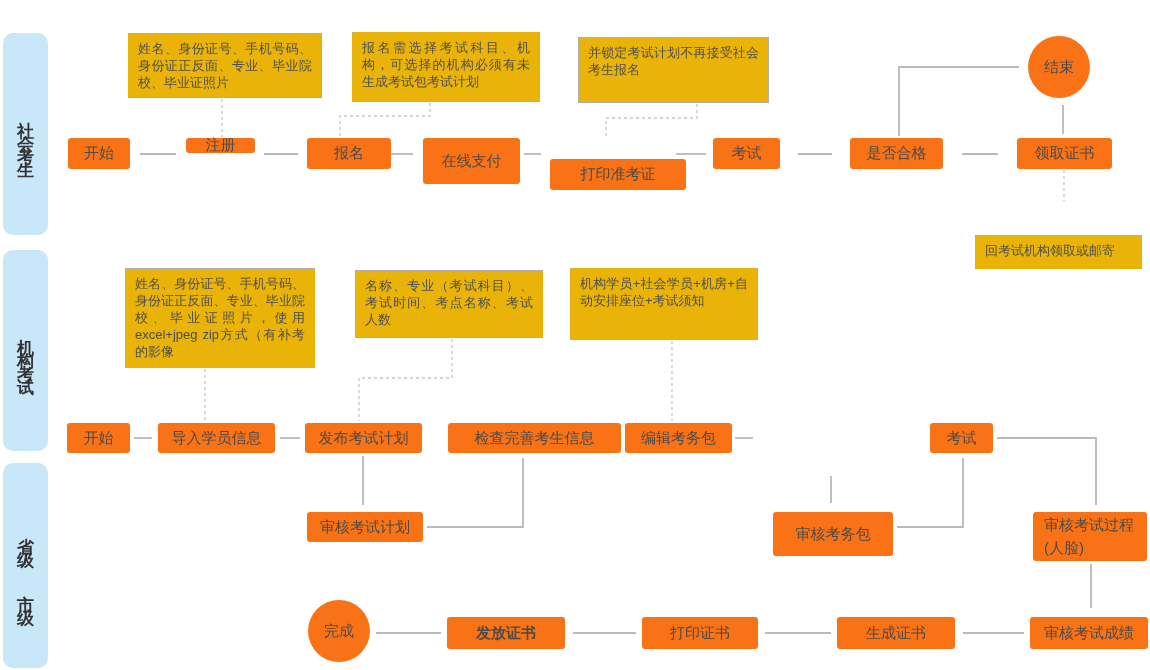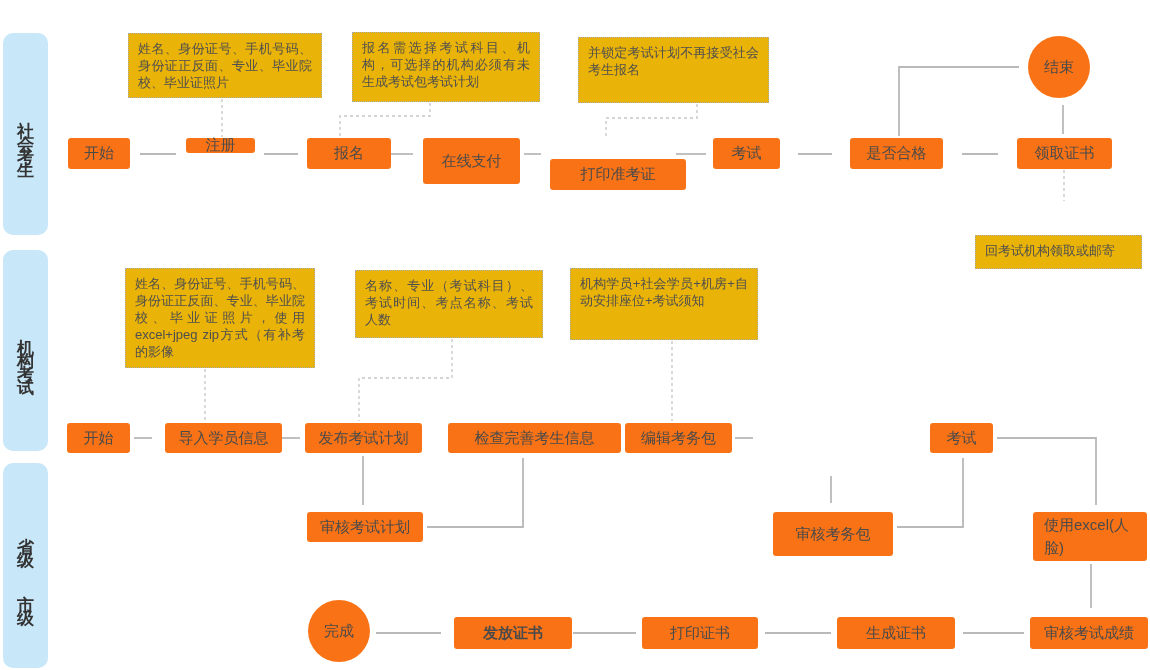--- a/index.html
+++ b/index.html
@@ -15,21 +15,21 @@
     writing-mode:vertical-rl;text-orientation:upright;
     font-size:17px;font-weight:700;color:#333;letter-spacing:13px;line-height:1;
   }
   .node{
     position:absolute;background:#f97316;border-radius:3px;box-sizing:border-box;
     display:flex;align-items:center;justify-content:center;
     font-size:15px;color:#4a4a4a;line-height:1.25;text-align:center;
   }
   .node.left{justify-content:flex-start;text-align:left;padding:4px 8px;line-height:1.5;font-size:14px;}
   .node.pl{padding-left:11px;}
-  .node.bold{font-weight:700;margin-left:7px;}
+  .node.bold{font-weight:700;}
   .circle{border-radius:50%;}
   .note{
     position:absolute;box-sizing:border-box;background:#eab308;
     border:1.5px dotted #ababab;color:#4f4f4f;
     font-size:13px;line-height:1.3;padding:7px 9px;text-align:justify;
   }
   svg.wires{position:absolute;left:0;top:0;width:1150px;height:670px;pointer-events:none;}
   svg.wires path{fill:none;}
   .solid{stroke:#b9b9b9;stroke-width:1.8;}
   .dash{stroke:#c6c6c6;stroke-width:1.3;stroke-dasharray:3 3;}
@@ -96,32 +96,32 @@
   <div class="node" style="left:850px;top:138px;width:93px;height:31px;">是否合格</div>
   <div class="node" style="left:1017px;top:138px;width:95px;height:31px;">领取证书</div>
   <div class="node circle" style="left:1028px;top:36px;width:62px;height:62px;">结束</div>
 
   <div class="note" style="left:128px;top:33px;width:194px;height:65px;">姓名、身份证号、手机号码、身份证正反面、专业、毕业院校、毕业证照片</div>
   <div class="note" style="left:352px;top:32px;width:188px;height:70px;">报名需选择考试科目、机构，可选择的机构必须有未生成考试包考试计划</div>
   <div class="note" style="left:578px;top:37px;width:191px;height:66px;">并锁定考试计划不再接受社会考生报名</div>
   <div class="note" style="left:975px;top:203px;width:167px;height:34px;margin-top:32px;">回考试机构领取或邮寄</div>
 
   <div class="node" style="left:67px;top:423px;width:63px;height:30px;">开始</div>
-  <div class="node" style="left:158px;top:423px;width:117px;height:30px;margin-left:7px;">导入学员信息</div>
+  <div class="node" style="left:158px;top:423px;width:117px;height:30px;">导入学员信息</div>
   <div class="node" style="left:305px;top:423px;width:117px;height:30px;">发布考试计划</div>
   <div class="node" style="left:448px;top:423px;width:173px;height:30px;">检查完善考生信息</div>
   <div class="node" style="left:625px;top:423px;width:107px;height:30px;">编辑考务包</div>
   <div class="node" style="left:930px;top:423px;width:63px;height:30px;">考试</div>
 
   <div class="note" style="left:125px;top:268px;width:190px;height:100px;">姓名、身份证号、手机号码、身份证正反面、专业、毕业院校、毕业证照片，使用excel+jpeg zip方式（有补考的影像</div>
   <div class="note" style="left:355px;top:270px;width:188px;height:68px;">名称、专业（考试科目）、考试时间、考点名称、考试人数</div>
   <div class="note" style="left:570px;top:268px;width:188px;height:72px;">机构学员+社会学员+机房+自动安排座位+考试须知</div>
 
   <div class="node" style="left:307px;top:512px;width:116px;height:30px;">审核考试计划</div>
   <div class="node" style="left:773px;top:512px;width:120px;height:44px;">审核考务包</div>
-  <div class="node left pl" style="left:1033px;top:512px;width:114px;height:49px;font-size:15px;">使用excel(人脸)</div>
+  <div class="node left pl" style="left:1033px;top:512px;width:114px;height:49px;font-size:15px;">审核考试过程(人脸)</div>
   <div class="node" style="left:1030px;top:617px;width:118px;height:32px;">审核考试成绩</div>
   <div class="node" style="left:837px;top:617px;width:118px;height:32px;">生成证书</div>
   <div class="node" style="left:642px;top:617px;width:116px;height:32px;">打印证书</div>
   <div class="node bold" style="left:447px;top:617px;width:118px;height:32px;">发放证书</div>
   <div class="node circle" style="left:308px;top:600px;width:62px;height:62px;">完成</div>
 
 </div>
 
 </body></html>

